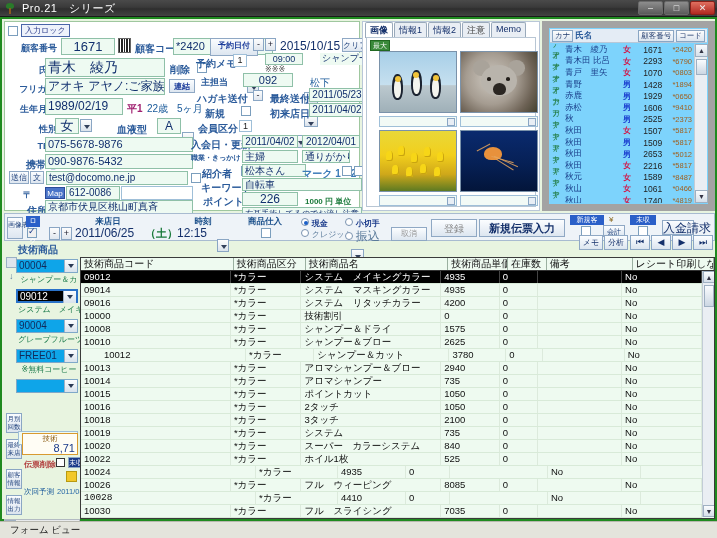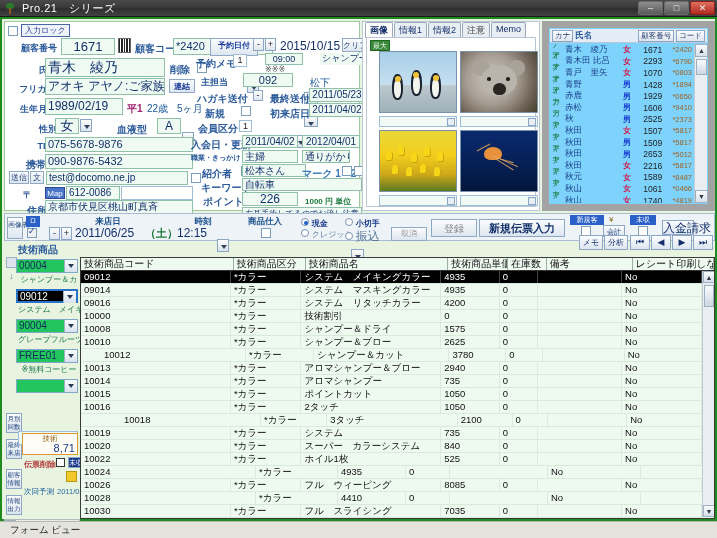--- a/index.html
+++ b/index.html
@@ -224,21 +224,21 @@
     border-right: 1px solid #dceadc; color: #101010;
   }
   .grow.sel .gc { color: #ffffff; border-right-color: #444; }
 
   
   .leftcol {
     position: absolute; left: 2px; top: 224px; width: 76px; height: 276px;
   }
   .sel-box {
     position: absolute; left: 12px; width: 62px; height: 14px;
-    border: 1px solid #7fa8c8; background: #22c55e; font-size: 10px; color: #112a5a;
+    border: 1px solid #7fa8c8; background: #0ea5e9; font-size: 10px; color: #112a5a;
     padding-left: 2px; line-height: 12px;
   }
   .sel-box.hl { background: #000; color: #fff; border: 2px solid #2a72c8; }
   .sel-arrow {
     position: absolute; right: 0px; top: 0px; width: 13px; height: 12px;
     background: linear-gradient(to bottom,#fcfdff,#d8e2ec); border-left: 1px solid #9fb2c6;
   }
   .sel-arrow::after {
     content:""; position:absolute; left:3px; top:4px;
     border-left:3px solid transparent; border-right:3px solid transparent; border-top:4px solid #2b3a55;
@@ -806,21 +806,21 @@
           <div class="grow">
             <div class="gc" style="width: 175px;">10016</div>
             <div class="gc" style="width: 82px;">*カラー</div>
             <div class="gc" style="width: 163px;">2タッチ</div>
             <div class="gc" style="width: 68px;">1050</div>
             <div class="gc" style="width: 44px;">0</div>
             <div class="gc" style="width: 98px;"></div>
             <div class="gc" style="width: 93px;">No</div>
           </div>
           <div class="grow">
-            <div class="gc" style="width: 175px; margin-left: 40px;">10018</div>
+            <div class="gc" style="width: 175px;">10018</div>
             <div class="gc" style="width: 82px;">*カラー</div>
             <div class="gc" style="width: 163px;">3タッチ</div>
             <div class="gc" style="width: 68px;">2100</div>
             <div class="gc" style="width: 44px;">0</div>
             <div class="gc" style="width: 98px;"></div>
             <div class="gc" style="width: 93px;">No</div>
           </div>
           <div class="grow">
             <div class="gc" style="width: 175px;">10019</div>
             <div class="gc" style="width: 82px;">*カラー</div>
@@ -859,21 +859,21 @@
           <div class="grow">
             <div class="gc" style="width: 175px;">10026</div>
             <div class="gc" style="width: 82px;">*カラー</div>
             <div class="gc" style="width: 163px;">フル　ウィーピング</div>
             <div class="gc" style="width: 68px;">8085</div>
             <div class="gc" style="width: 44px;">0</div>
             <div class="gc" style="width: 98px;"></div>
             <div class="gc" style="width: 93px;">No</div>
           </div>
           <div class="grow">
-            <div class="gc" style="width: 175px;">10028</div>
+            <div class="gc" style="width: 175px; font-family: Liberation Mono, monospace;">10028</div>
             <div class="gc" style="width: 82px;">*カラー</div>
             <div class="gc" style="width: 68px;">4410</div>
             <div class="gc" style="width: 44px;">0</div>
             <div class="gc" style="width: 98px;"></div>
             <div class="gc" style="width: 93px;">No</div>
           </div>
           <div class="grow">
             <div class="gc" style="width: 175px;">10030</div>
             <div class="gc" style="width: 82px;">*カラー</div>
             <div class="gc" style="width: 163px;">フル　スライシング</div>

